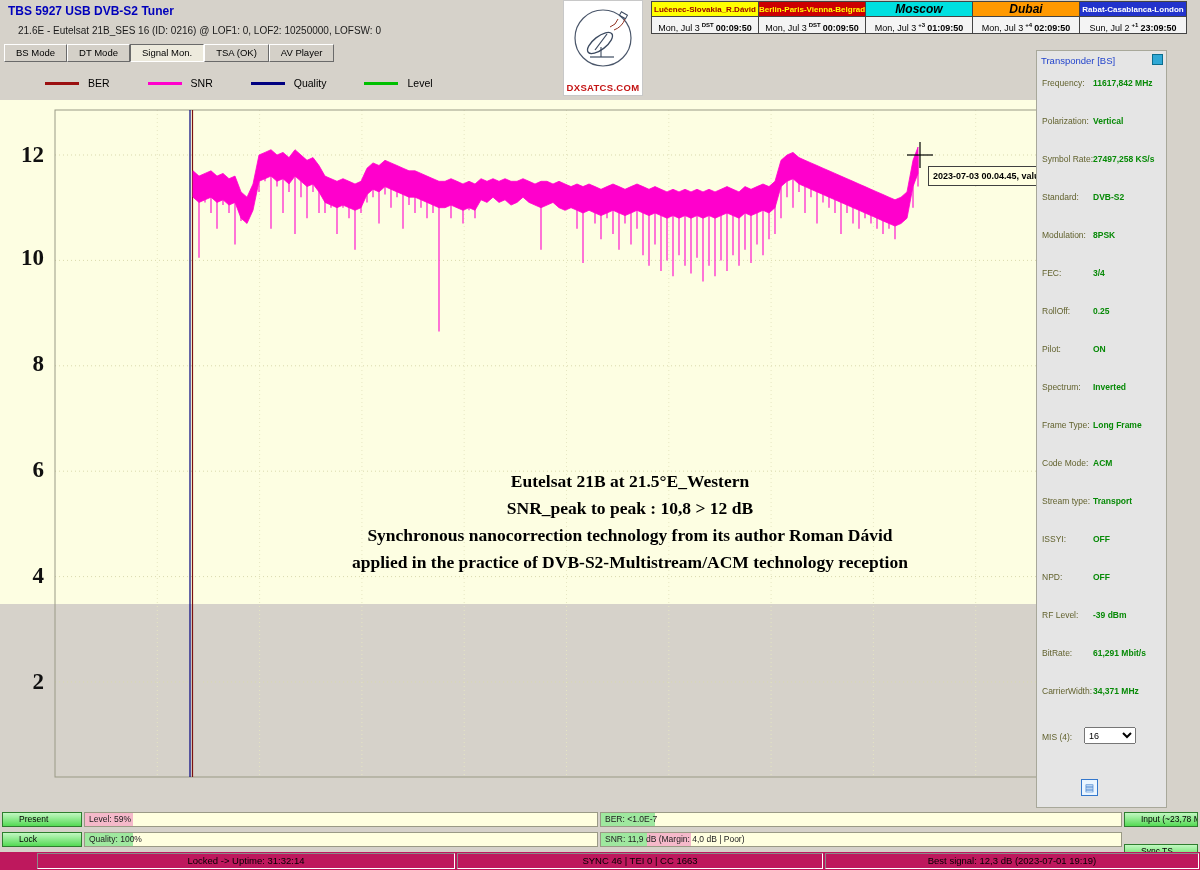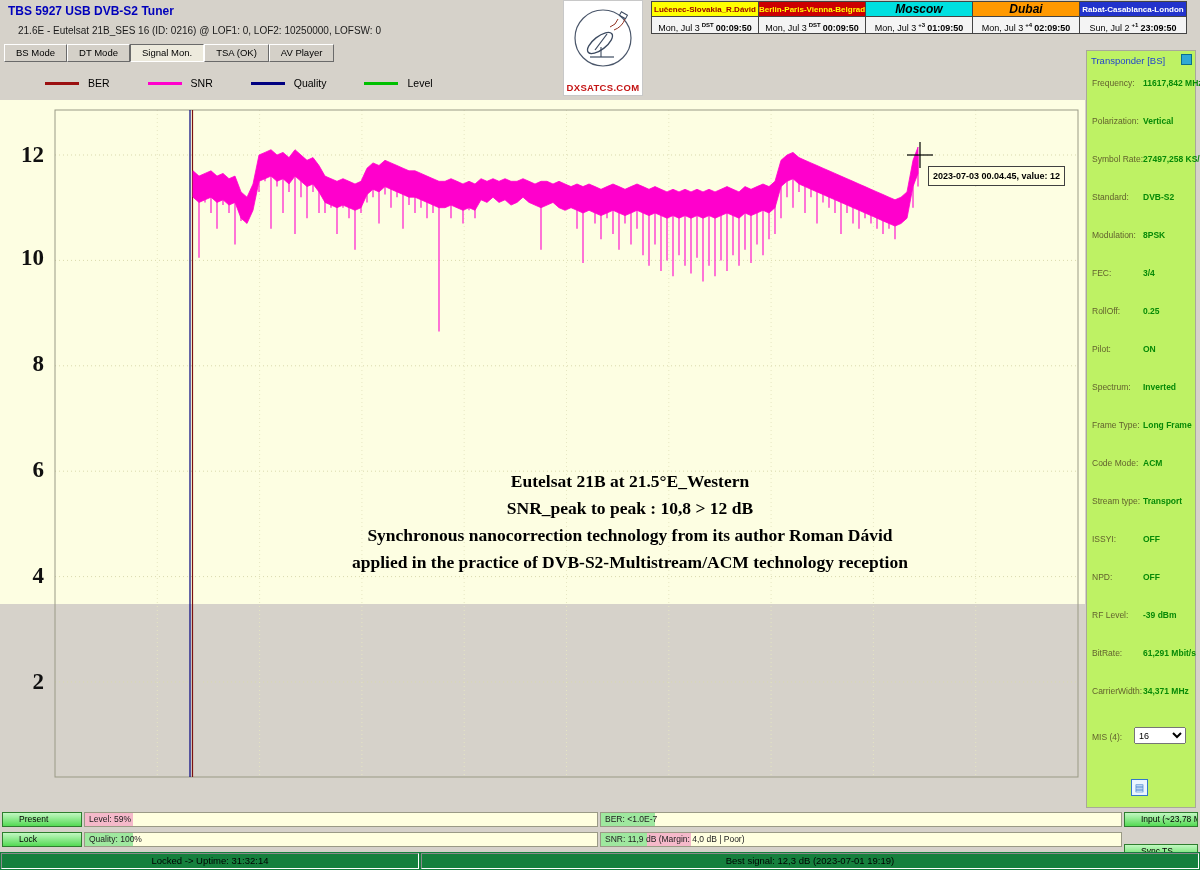--- a/index.html
+++ b/index.html
@@ -46,41 +46,41 @@
   
   .chart { left:0; top:100px; width:1085px; height:504px; background:#fdfee2;font-weight:bold; }
   .chart svg { position:absolute; left:0; top:0; }
   .ytick { position:absolute; left:6px; width:38px; text-align:right; font-family:"Liberation Serif", serif; font-size:23px; color:#101010; }
   .annot { position:absolute; left:130px; top:368px; width:1000px; text-align:center;
            font-family:"Liberation Serif", serif; font-size:17.5px; line-height:27px; color:#000; }
   .tooltip { position:absolute; left:928px; top:66px; background:#ffffe1; border:1px solid #404040;
              font-size:9px; line-height:12px; padding:3px 4px; white-space:nowrap; }
 
   
-  .panel { left:1086px; top:50px; width:110px; height:758px; background:#bef264; border:1px solid #a8a89a; }
+  .panel { left:1036px; top:50px; width:131px; height:758px; background:#e5e5e5; border:1px solid #a8a89a; }
   .panel-header { position:absolute; left:4px; top:4px; font-size:9.5px; color:#2244cc; }
   .corner-icon { position:absolute; right:3px; top:3px; width:11px; height:11px; background:#2fa8d5; border:1px solid #0b6e8f; }
   .frow { position:absolute; left:5px; right:2px; height:12px; }
   .flabel { position:absolute; left:0; font-size:8.5px; color:#62622e; }
   .fvalue { position:absolute; left:51px; font-size:8.5px; font-weight:bold; color:#078a07; white-space:nowrap; }
   .mis-label { position:absolute; left:5px; top:681px; font-size:8.5px; color:#62622e; }
   .mis-select { position:absolute; left:47px; top:676px; width:52px; height:17px; font-size:9px; font-family:"Liberation Sans",sans-serif; }
   .panel-bottom-icon { position:absolute; left:44px; top:728px; width:17px; height:17px; background:#eaf5ff;
                        border:1px solid #3377cc; color:#3377cc; font-size:10px; line-height:15px; text-align:center; }
 
   
   .sbox { position:absolute; height:15px; background:linear-gradient(#c2f8c2,#54da54); border:1px solid #2e7d2e;
           font-size:8.5px; line-height:13px; padding-left:16px; overflow:hidden; white-space:nowrap; }
   .pbar { position:absolute; height:15px; background:#ffffdf; border:1px solid #9a9a85; overflow:hidden; }
   .pbar .seg { position:absolute; top:0; bottom:0; left:0; }
   .seg-pink  { background:#f5b9ca; }
   .seg-green { background:#9fe89f; }
   .seg-pink2 { background:#f5b9ca; left:46px !important; }
   .pbar .lbl { position:absolute; left:4px; top:0; font-size:8.5px; line-height:13px; color:#222; white-space:nowrap; }
-  .statusbar { left:0; top:852px; width:1200px; height:18px; background:#15803d; display:flex; }
+  .statusbar { left:0; top:852px; width:1200px; height:18px; background:#be185d; display:flex;padding-left:36px; }
   .scell { margin:1px; border:1px solid; border-color:#8a8a8a #ffffff #ffffff #8a8a8a; font-size:9.5px;
            line-height:14px; text-align:center; overflow:hidden; white-space:nowrap; }
   .scell.c1 { flex:0 0 418px; } .scell.c2 { flex:0 0 366px; } .scell.c3 { flex:1; }
 </style>
 </head>
 <body>
 
 <div class="abs app-title">TBS 5927 USB DVB-S2 Tuner</div>
 <div class="abs app-subtitle">21.6E - Eutelsat 21B_SES 16 (ID: 0216) @ LOF1: 0, LOF2: 10250000, LOFSW: 0</div>
 
@@ -384,14 +384,15 @@
 </div>
 <div class="pbar" style="left:600px; top:832px; width:522px;">
   <span class="seg seg-green" style="width:46px"></span>
   <span class="seg seg-pink2" style="width:44px"></span>
   <span class="lbl">SNR: 11,9 dB (Margin: 4,0 dB | Poor)</span>
 </div>
 <div class="sbox" style="left:1124px; top:832px; width:74px;margin-top:12px;">Sync TS</div>
 
 <div class="abs statusbar">
   <div class="scell c1">Locked -&gt; Uptime: 31:32:14</div>
+  <div class="scell c2">SYNC 46 | TEI 0 | CC 1663</div>
   <div class="scell c3">Best signal: 12,3 dB (2023-07-01 19:19)</div>
 </div>
 
 </body></html>

